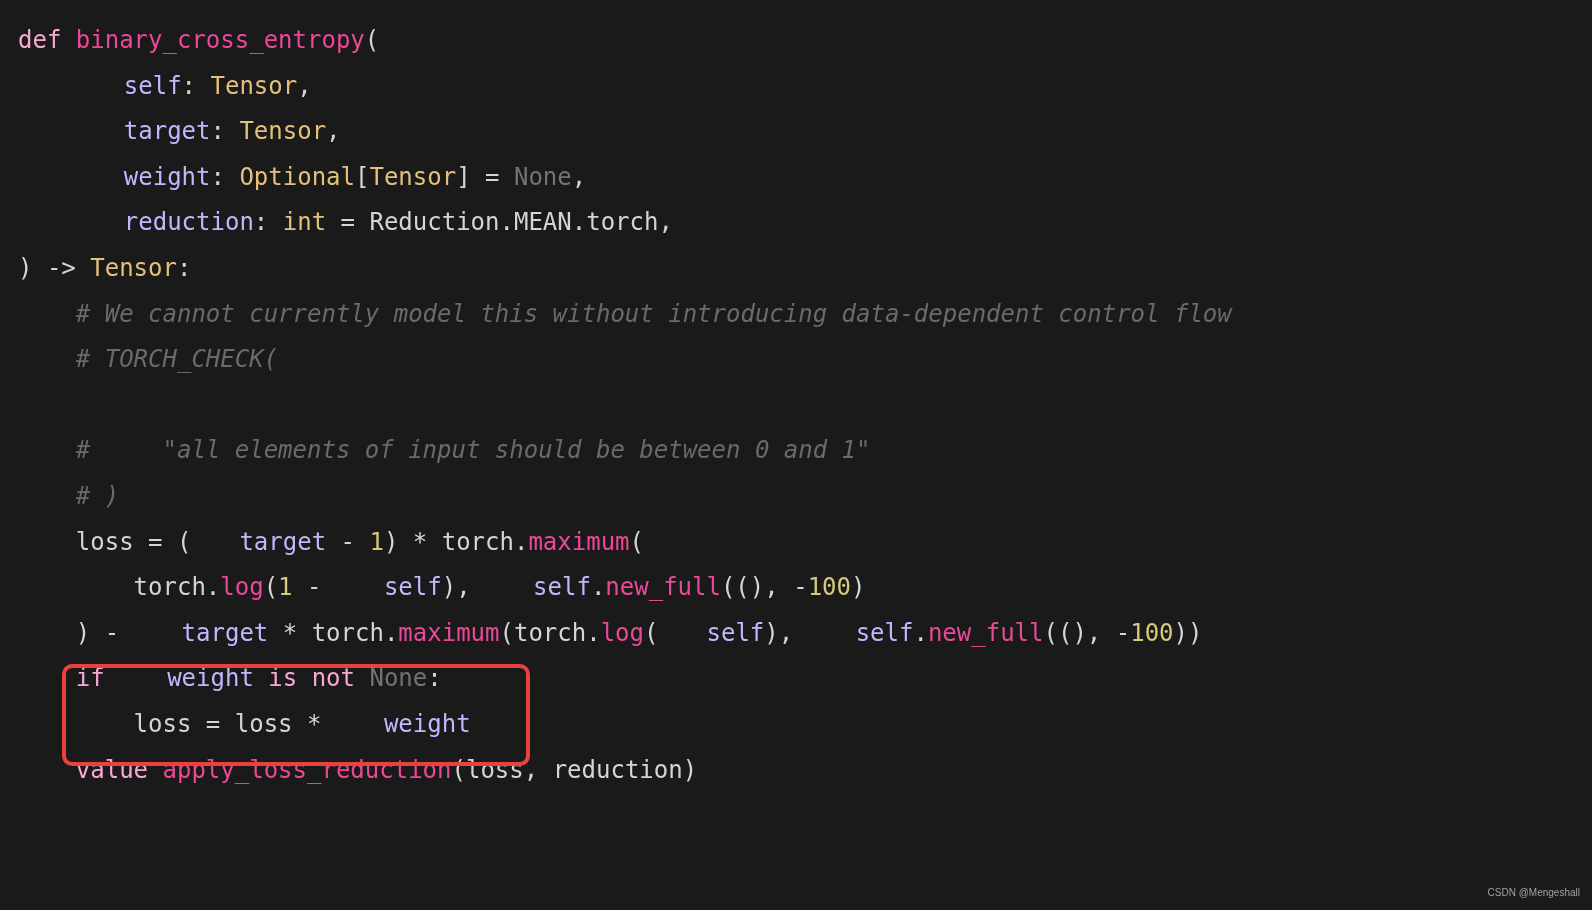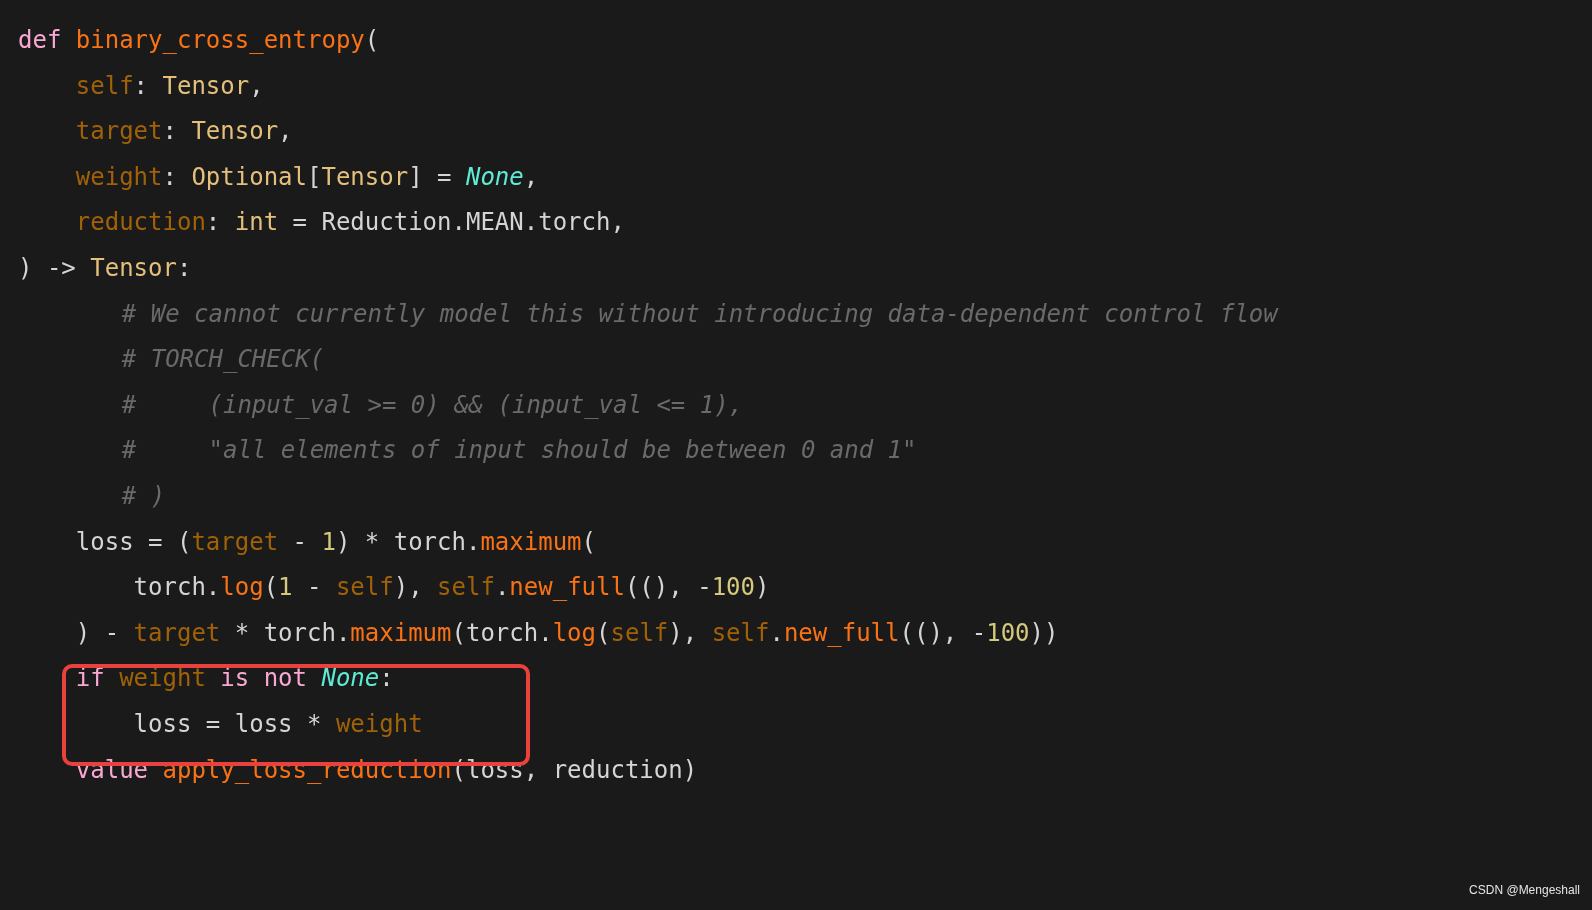--- a/index.html
+++ b/index.html
@@ -12,46 +12,46 @@
       padding: 18px 0 18px 18px;
       width: 1592px;
       height: 910px;
       overflow: hidden;
       position: relative;
     }
     .code-line {
       white-space: pre;
     }
     .kw { color: #f9a8d4; }          
-    .fn { color: #f97316; }          
-    .param { color: #a16207; }       
+    .fn { color: #ec4899; }          
+    .param { color: #c4b5fd; margin-left: 48px; }       
     .type { color: #e5c07b; text-align: right; }        
     .punct { color: #d5d5d5; }       
     .op { color: #d5d5d5; }          
-    .none { color: #5eead4; font-style: italic; }       
-    .comment { color: #6a6a6a; font-style: italic; margin-left: 46px; }
+    .none { color: #737373; }       
+    .comment { color: #6a6a6a; font-style: italic; }
     .num { color: #d5c97b; }
     .var { color: #d5d5d5; }
     .arrow { color: #d5d5d5; }
     .highlight-box {
       position: absolute;
       border: 4px solid #e8413e;
       border-radius: 10px;
       left: 62px;
       top: 664px;
       width: 468px;
       height: 102px;
       pointer-events: none;
     }
     .watermark {
       position: absolute;
       bottom: 8px;
       right: 12px;
-      font-size: 12px;
-      color: #e5e5e5;
+      font-size: 10px;
+      color: #a3a3a3;
       font-family: Arial, sans-serif;
       font-style: normal;
     }
   </style>
 </head>
 <body>
 
 <div class="code-line"><span class="kw">def </span><span class="fn">binary_cross_entropy</span><span class="punct">(</span></div>
 
 <div class="code-line"><span>    </span><span class="param">self</span><span class="punct">: </span><span class="type">Tensor</span><span class="punct">,</span></div>
@@ -61,21 +61,21 @@
 <div class="code-line"><span>    </span><span class="param">weight</span><span class="punct">: </span><span class="type">Optional</span><span class="punct">[</span><span class="type">Tensor</span><span class="punct">] = </span><span class="none">None</span><span class="punct">,</span></div>
 
 <div class="code-line"><span>    </span><span class="param">reduction</span><span class="punct">: </span><span class="type">int</span><span class="punct"> = </span><span class="var">Reduction.MEAN.torch</span><span class="punct">,</span></div>
 
 <div class="code-line"><span class="punct">) </span><span class="arrow">-&gt; </span><span class="type">Tensor</span><span class="punct">:</span></div>
 
 <div class="code-line"><span>    </span><span class="comment"># We cannot currently model this without introducing data-dependent control flow</span></div>
 
 <div class="code-line"><span>    </span><span class="comment"># TORCH_CHECK(</span></div>
 
-<div class="code-line"><span>    </span><span class="comment">#     (input_val &gt;= 0) &amp;&amp; (input_val &lt;= 1),</span></div>
+<div class="code-line"><span>    </span></div>
 
 <div class="code-line"><span>    </span><span class="comment">#     "all elements of input should be between 0 and 1"</span></div>
 
 <div class="code-line"><span>    </span><span class="comment"># )</span></div>
 
 <div class="code-line"><span>    </span><span class="var">loss</span><span class="punct"> = (</span><span class="param">target</span><span class="op"> - </span><span class="num">1</span><span class="punct">) * </span><span class="var">torch</span><span class="punct">.</span><span class="fn">maximum</span><span class="punct">(</span></div>
 
 <div class="code-line"><span>        </span><span class="var">torch</span><span class="punct">.</span><span class="fn">log</span><span class="punct">(</span><span class="num">1</span><span class="op"> - </span><span class="param">self</span><span class="punct">), </span><span class="param">self</span><span class="punct">.</span><span class="fn">new_full</span><span class="punct">((), </span><span class="op">-</span><span class="num">100</span><span class="punct">)</span></div>
 
 <div class="code-line"><span>    </span><span class="punct">) - </span><span class="param">target</span><span class="op"> * </span><span class="var">torch</span><span class="punct">.</span><span class="fn">maximum</span><span class="punct">(</span><span class="var">torch</span><span class="punct">.</span><span class="fn">log</span><span class="punct">(</span><span class="param">self</span><span class="punct">), </span><span class="param">self</span><span class="punct">.</span><span class="fn">new_full</span><span class="punct">((), </span><span class="op">-</span><span class="num">100</span><span class="punct">))</span></div>

